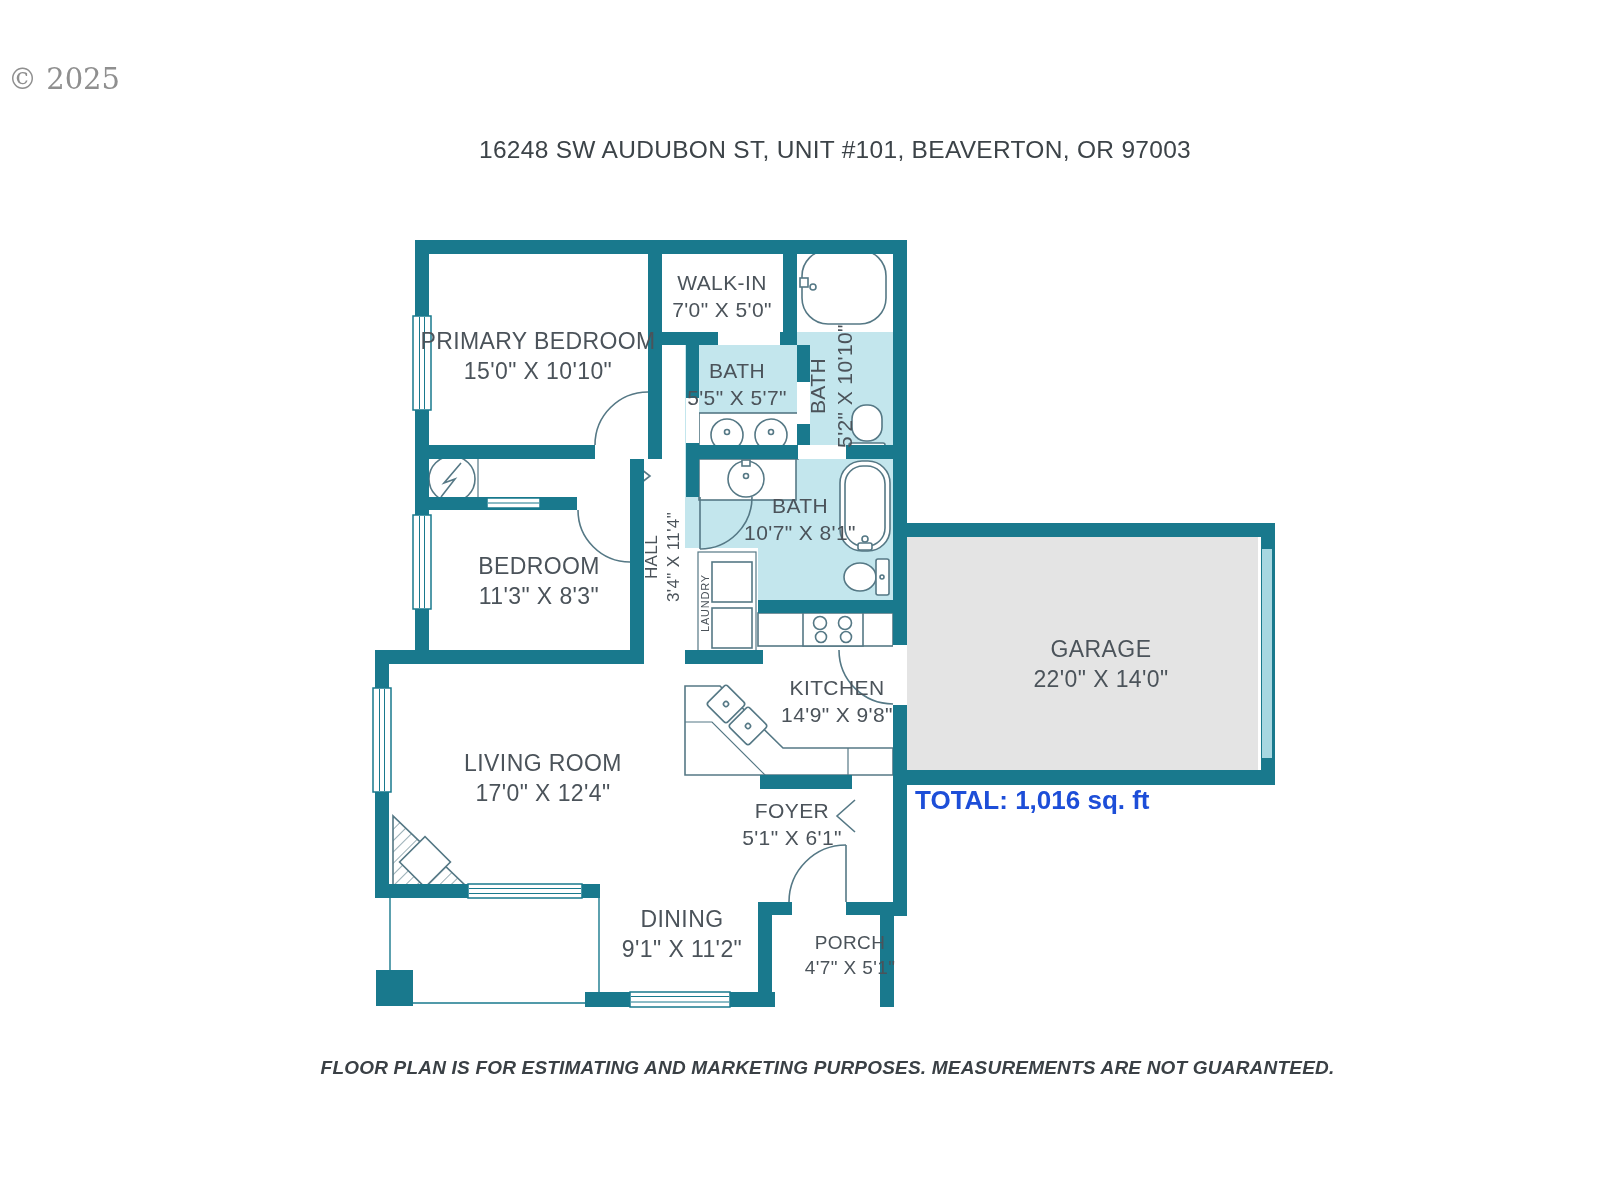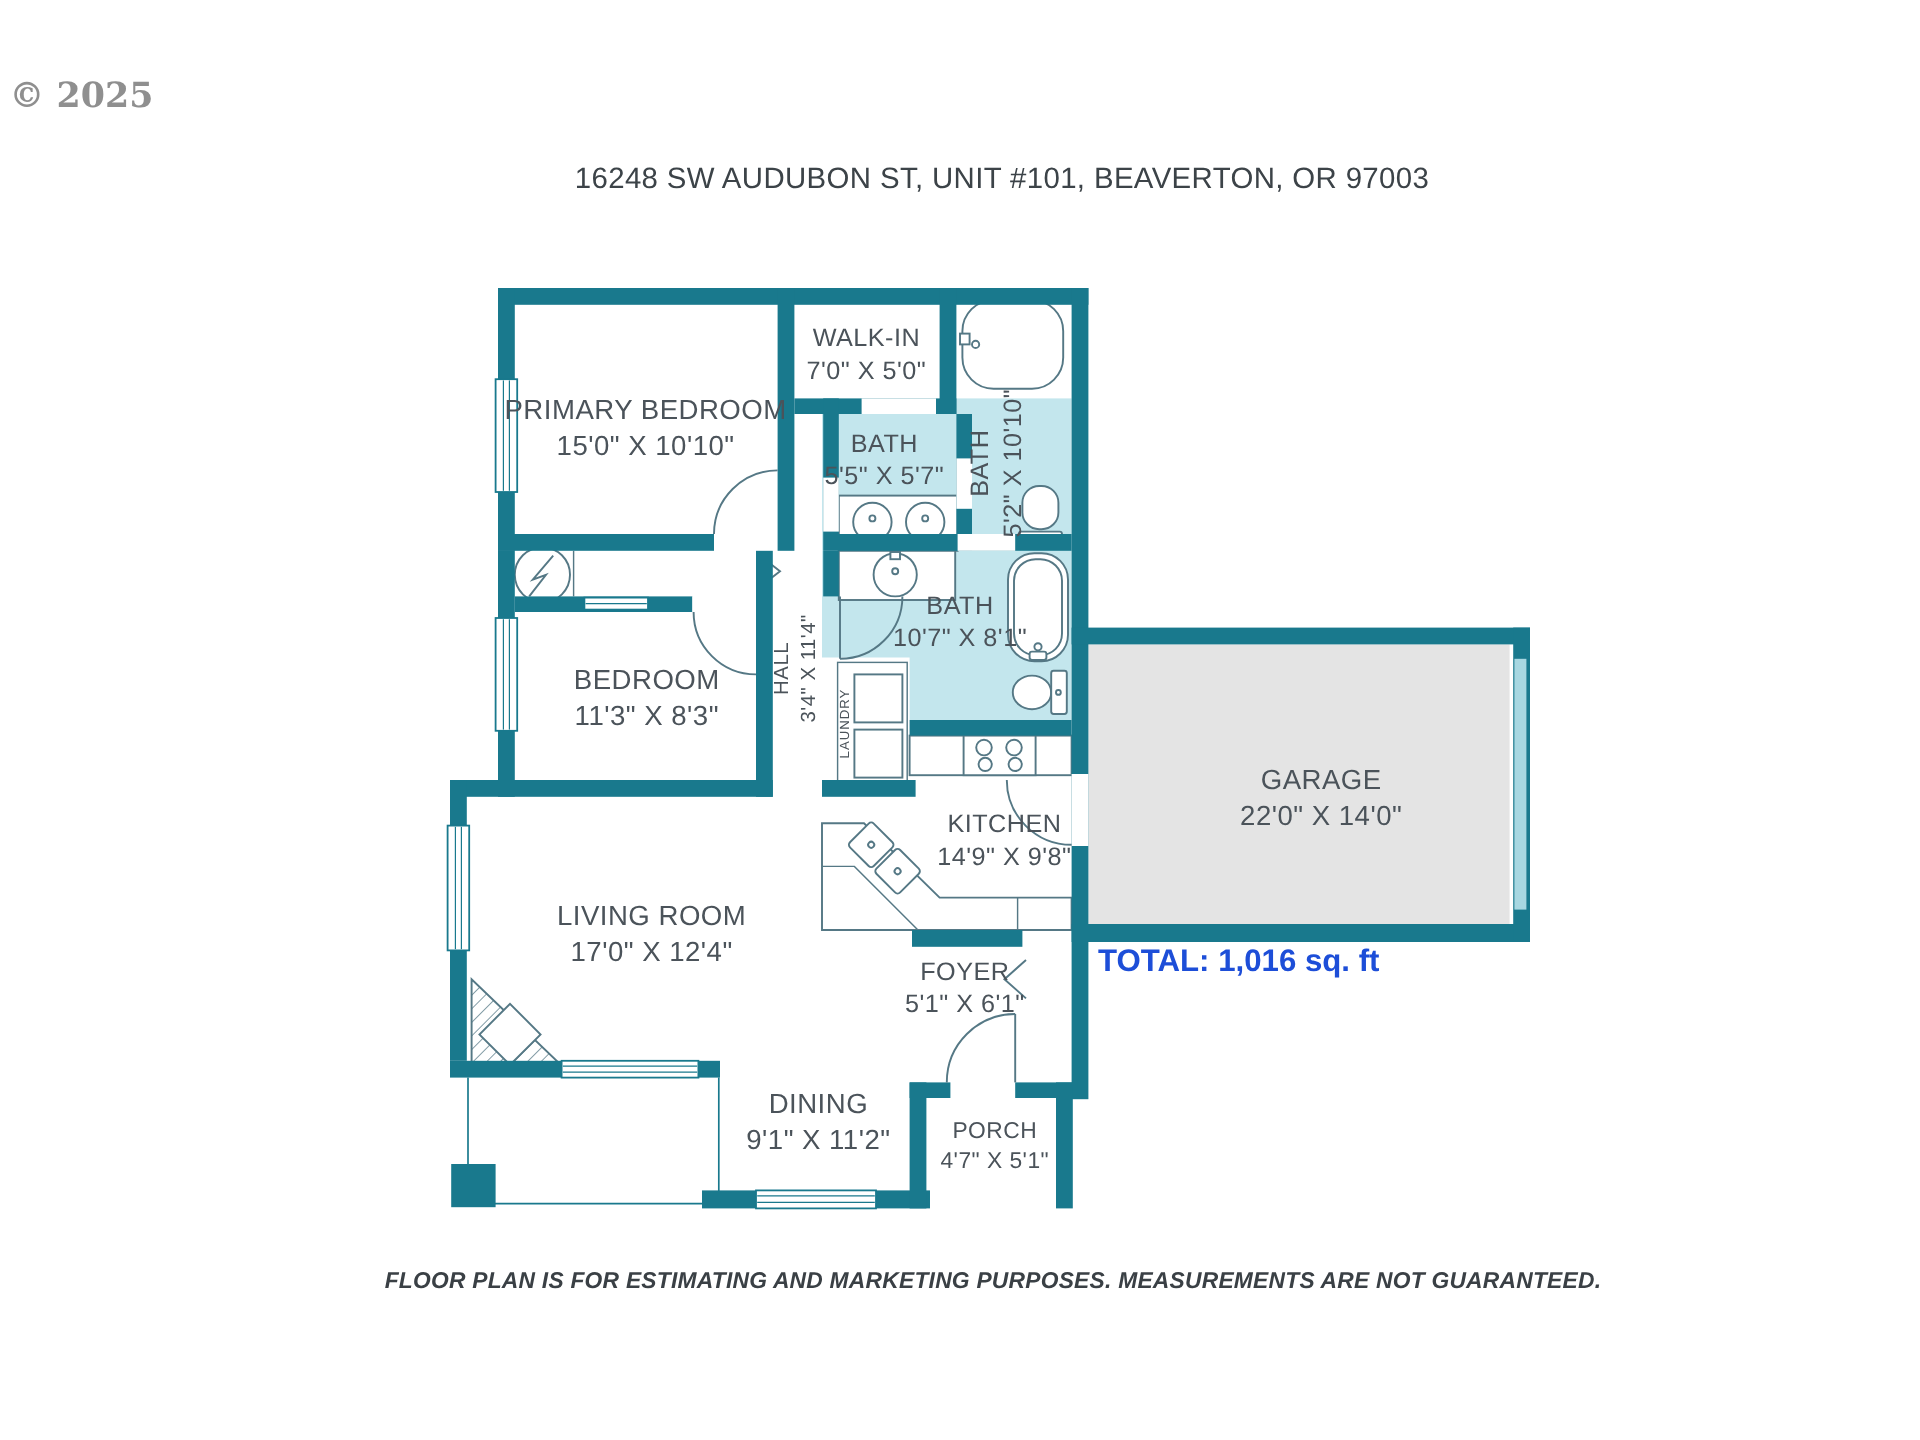--- a/index.html
+++ b/index.html
@@ -9,21 +9,21 @@
   .lbl{position:absolute;transform:translate(-50%,-50%);text-align:center;color:#4b535a;
        white-space:nowrap;letter-spacing:.4px;line-height:1.3;}
   .lbl span{display:block;}
   .rot{transform:translate(-50%,-50%) rotate(-90deg);}
   .s23{font-size:23px;}
   .s21{font-size:21px;}
   .s19{font-size:19px;}
   .s17{font-size:17px;}
   .s11{font-size:11px;letter-spacing:.8px;}
   #watermark{position:absolute;left:8px;top:62px;font-family:"DejaVu Serif",serif;
-             font-weight:bold;font-size:29px;color:#8f8f8f;}
+             font-weight:normal;font-size:29px;color:#8f8f8f;}
   #title{position:absolute;left:70px;top:136px;width:1530px;text-align:center;
          font-size:24.5px;font-weight:400;color:#3c4348;letter-spacing:.3px;}
   #total{position:absolute;left:915px;top:785px;font-size:26px;font-weight:700;color:#1d4ed8;}
   #disclaimer{position:absolute;left:55px;top:1057px;width:1545px;text-align:center;
               font-style:italic;font-weight:600;font-size:19px;color:#3a4045;letter-spacing:.2px;}
 </style>
 </head>
 <body>
 
 <div id="stage">
@@ -261,29 +261,29 @@
     <span>14'9" X 9'8"</span>
   </div>
   <div class="lbl s23" style="left:1101px;top:665px;">
     <span>GARAGE</span>
     <span>22'0" X 14'0"</span>
   </div>
   <div class="lbl s23" style="left:543px;top:779px;">
     <span>LIVING ROOM</span>
     <span>17'0" X 12'4"</span>
   </div>
-  <div class="lbl s21" style="left:792px;top:824px;margin-left:12px;">
+  <div class="lbl s21" style="left:792px;top:824px;">
     <span>FOYER</span>
     <span>5'1" X 6'1"</span>
   </div>
   <div class="lbl s23" style="left:682px;top:935px;">
     <span>DINING</span>
     <span>9'1" X 11'2"</span>
   </div>
-  <div class="lbl s19" style="left:829px;top:956px;">
+  <div class="lbl s19" style="left:850px;top:956px;">
     <span>PORCH</span>
     <span>4'7" X 5'1"</span>
   </div>
 
   <div id="total">TOTAL: 1,016 sq. ft</div>
   <div id="disclaimer">FLOOR PLAN IS FOR ESTIMATING AND MARKETING PURPOSES. MEASUREMENTS ARE NOT GUARANTEED.</div>
 
 </div>
 
 </body></html>

